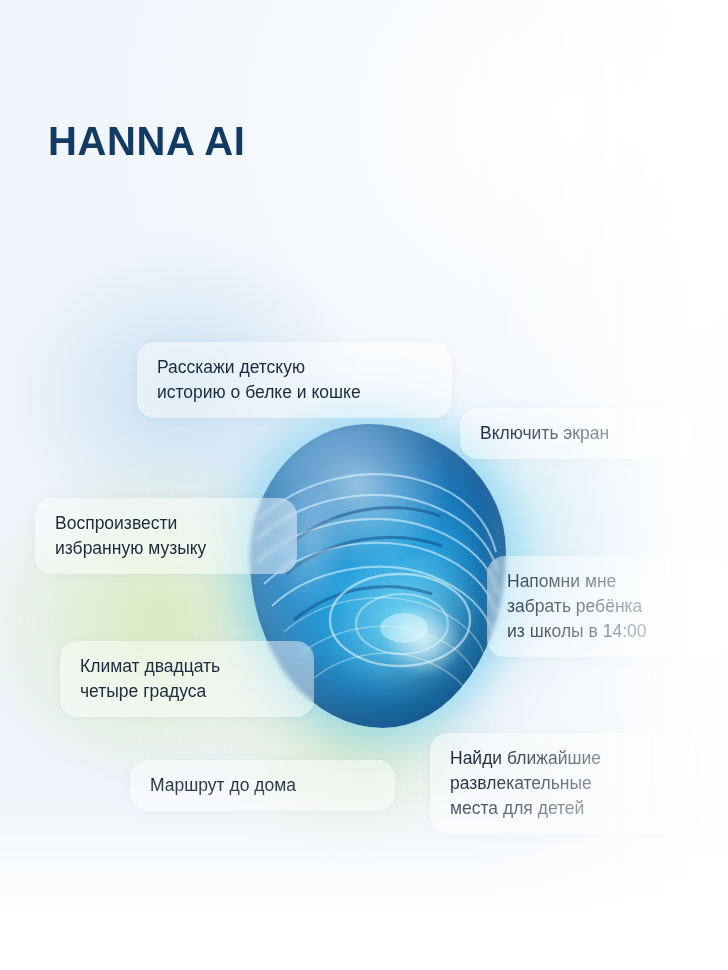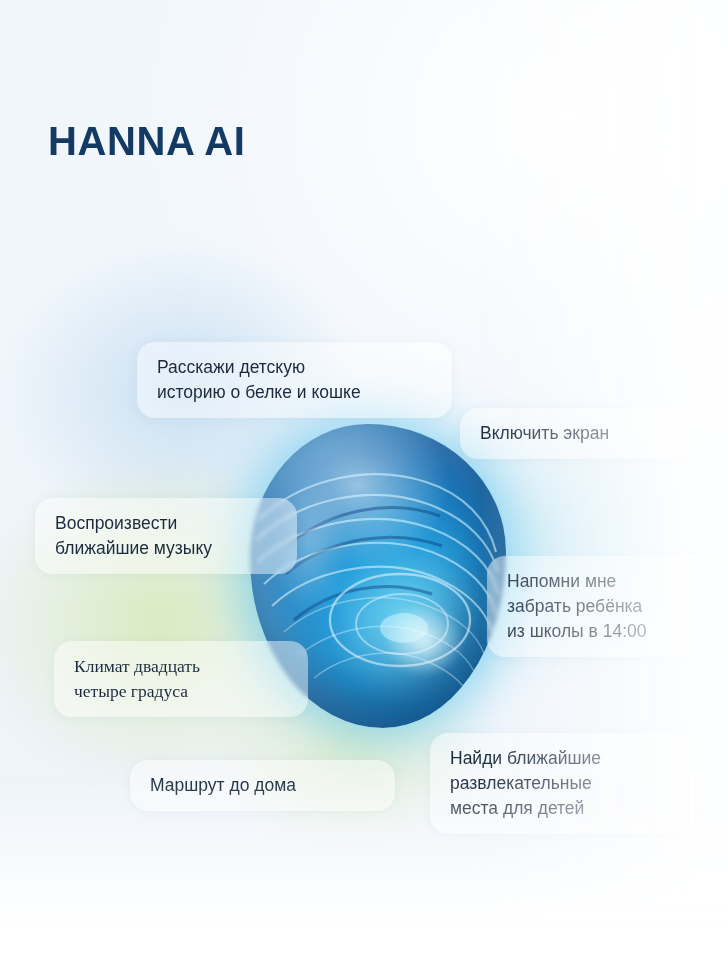--- a/index.html
+++ b/index.html
@@ -168,21 +168,21 @@
     padding: 13px 20px;
     background: rgba(255,255,255,0.46);
     box-shadow: 0 1px 10px rgba(120,150,180,0.10);
     backdrop-filter: blur(2px);
     white-space: pre-line;
   }
   .b1 { left: 105px;  top: 342px;  width: 275px; margin-left: 32px; }
   .b2 { left: 460px;  top: 408px;  width: 192px; }
   .b3 { left: 35px;   top: 498px;  width: 222px; }
   .b4 { left: 487px;  top: 556px;  width: 202px; }
-  .b5 { left: 54px;   top: 641px;  width: 214px; font-family: Liberation Serif, serif; }
+  .b5 { left: 60px;   top: 641px;  width: 214px; }
   .b6 { left: 130px;  top: 760px;  width: 225px; }
   .b7 { left: 430px;  top: 733px;  width: 225px; }
 </style>
 </head>
 <body>
 
 <div id="poster">
 
   <div class="bg-base"></div>
   <div class="bg-blue"></div>
@@ -221,21 +221,21 @@
       </svg>
       <div class="orb-rim"></div>
       <div class="orb-highlight"></div>
     </div>
   </div>
 
   <div class="bubble b1">Расскажи детскую
 историю о белке и кошке</div>
   <div class="bubble b2">Включить экран</div>
   <div class="bubble b3">Воспроизвести
-ближайшие музыку</div>
+избранную музыку</div>
   <div class="bubble b4">Напомни мне
 забрать ребёнка
 из школы в 14:00</div>
   <div class="bubble b5">Климат двадцать
 четыре градуса</div>
   <div class="bubble b6">Маршрут до дома</div>
   <div class="bubble b7">Найди ближайшие
 развлекательные
 места для детей</div>
 

